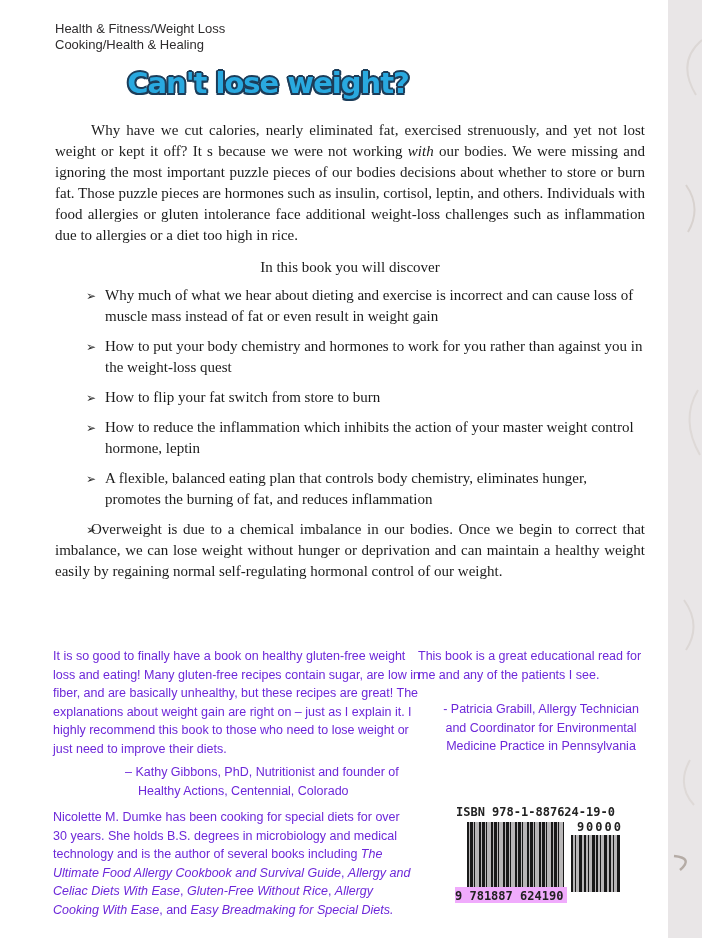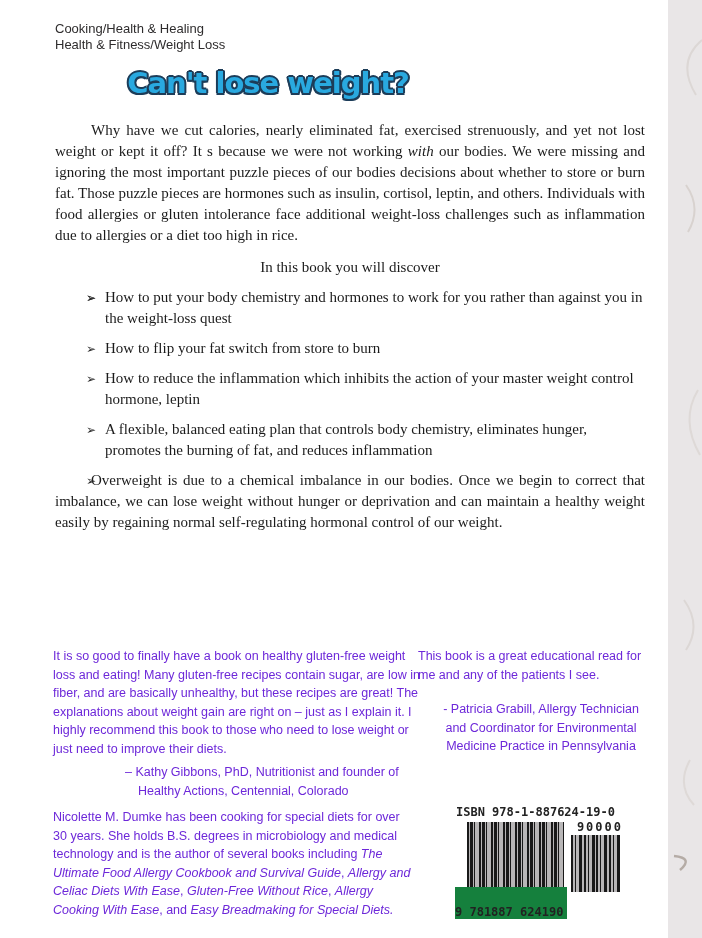--- a/index.html
+++ b/index.html
@@ -98,53 +98,53 @@
     background:repeating-linear-gradient(90deg,
       #191919 0px, #191919 2px,
       #b8b6b7 2px, #b8b6b7 4px,
       #191919 4px, #191919 5px,
       #b8b6b7 5px, #b8b6b7 8px,
       #191919 8px, #191919 11px,
       #b8b6b7 11px, #b8b6b7 12.5px);
   }
   .ean-digits {
     position:absolute; left:455px; top:887px; width:112px;
-    background:#15803d; padding-top:18px;
+    background:#f0abfc; padding-top:2px;
     font-family:"DejaVu Sans Mono", monospace;
     font-size:12px; font-weight:bold; color:#222; white-space:nowrap;
   }
 </style>
 </head>
 <body>
 
 <div class="texture-strip">
   <svg width="34" height="938" viewBox="0 0 34 938">
     <path d="M34,40 Q8,62 28,95" stroke="#dcd7d5" stroke-width="2" fill="none"></path>
     <path d="M18,185 Q34,208 20,232" stroke="#d8d2cf" stroke-width="2" fill="none"></path>
     <path d="M30,390 Q12,420 32,455" stroke="#ded9d7" stroke-width="2" fill="none"></path>
     <path d="M16,600 Q34,625 18,650" stroke="#dcd7d5" stroke-width="2" fill="none"></path>
     <path d="M6,856 q20,2 6,14" stroke="#b5aca6" stroke-width="2.5" fill="none"></path>
     <path d="M22,760 Q8,785 26,805" stroke="#ded9d7" stroke-width="2" fill="none"></path>
   </svg>
 </div>
 
 <div class="categories">
+  <div>Health &amp; Fitness/Weight Loss</div>
   <div>Cooking/Health &amp; Healing</div>
-  <div>Health &amp; Fitness/Weight Loss</div>
 </div>
 
 <h1 class="title">Can't lose weight?</h1>
 
 <div class="main-copy">
   <p class="indent"><span>Why have we cut calories, nearly eliminated fat, exercised strenuously, and yet not lost weight or kept it off? It s because we were not working </span><i>with</i><span> our bodies. We were missing and ignoring the most important puzzle pieces of our bodies decisions about whether to store or burn fat. Those puzzle pieces are hormones such as insulin, cortisol, leptin, and others. Individuals with food allergies or gluten intolerance face additional weight-loss challenges such as inflammation due to allergies or a diet too high in rice.</span></p>
 
   <p class="discover-heading">In this book you will discover</p>
 
   <ul class="bullets">
-    <li><span class="marker">➢</span></li>
+    <li><span class="marker">➢</span><span>Why much of what we hear about dieting and exercise is incorrect and can cause loss of muscle mass instead of fat or even result in weight gain</span></li>
     <li><span class="marker">➢</span><span>How to put your body chemistry and hormones to work for you rather than against you in the weight-loss quest</span></li>
     <li><span class="marker">➢</span><span>How to flip your fat switch from store to burn</span></li>
     <li><span class="marker">➢</span><span>How to reduce the inflammation which inhibits the action of your master weight control hormone, leptin</span></li>
     <li><span class="marker">➢</span><span>A flexible, balanced eating plan that controls body chemistry, eliminates hunger, promotes the burning of fat, and reduces inflammation</span></li>
     <li><span class="marker">➢</span></li>
   </ul>
 
   <p class="indent closing">Overweight is due to a chemical imbalance in our bodies. Once we begin to correct that imbalance, we can lose weight without hunger or deprivation and can maintain a healthy weight easily by regaining normal self-regulating hormonal control of our weight.</p>
 </div>
 

